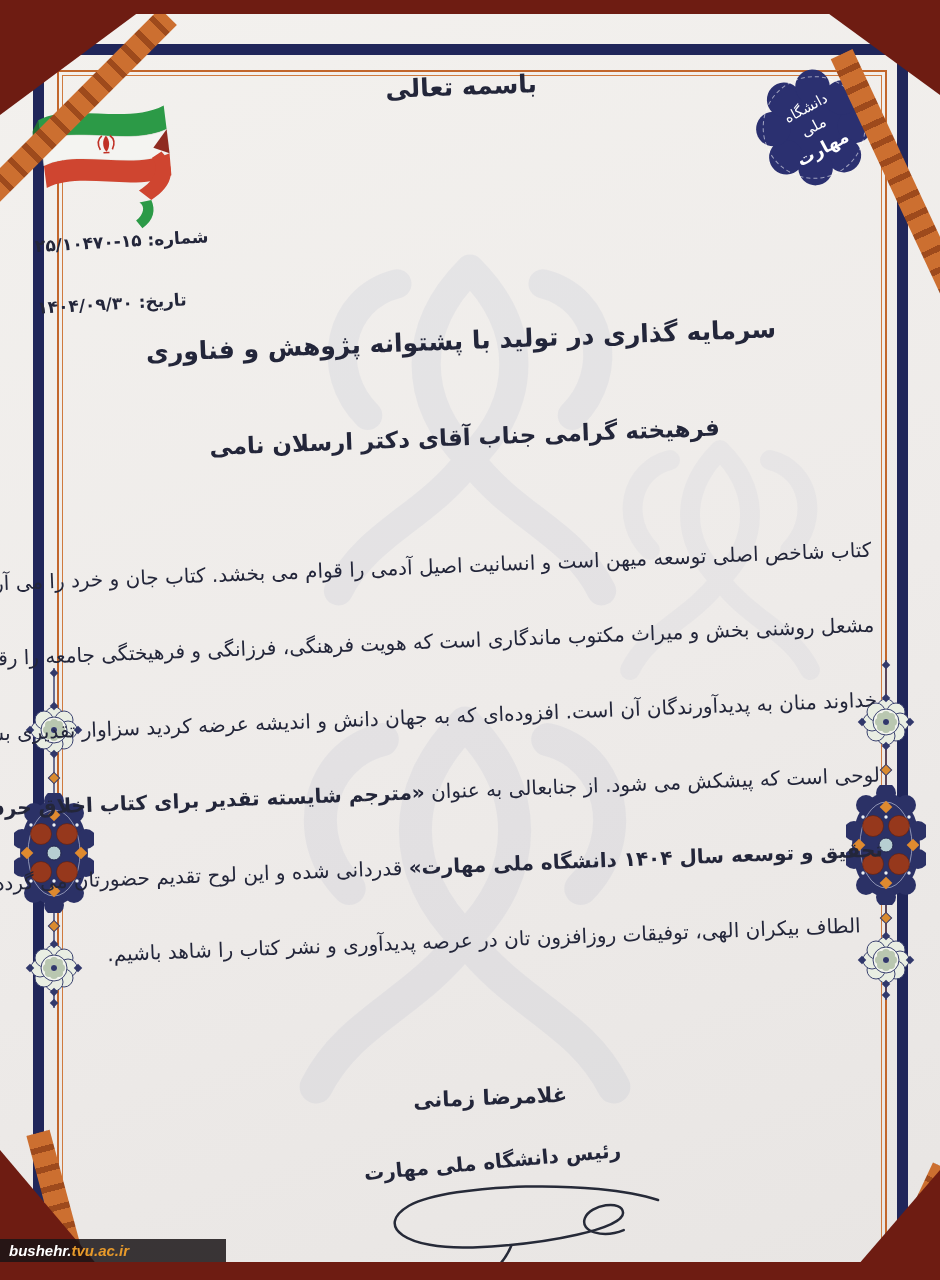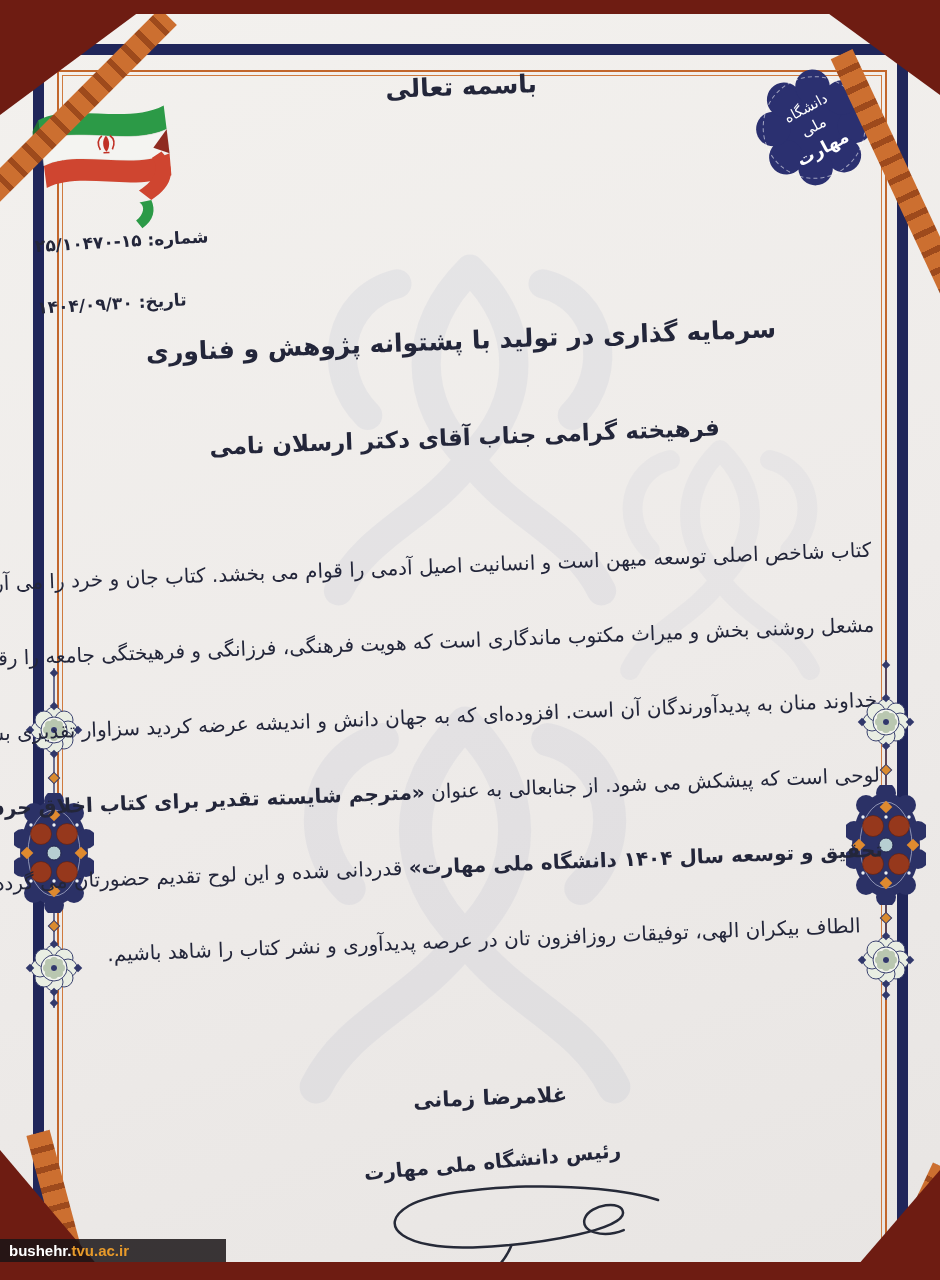--- a/index.html
+++ b/index.html
@@ -48,21 +48,21 @@
             font-size:21px;font-weight:bold;}
   .sig-title{position:absolute;left:320px;width:300px;top:1150px;text-align:center;direction:rtl;
             font-size:20px;font-weight:bold;transform:rotate(-3deg);}
   .sig-scribble{position:absolute;left:335px;top:1178px;width:320px;height:115px;}
   .orn{position:absolute;width:80px;height:340px;z-index:3;}
   .orn.left{left:14px;top:668px;}
   .orn.right{right:14px;top:660px;}
   
   .sitebar{position:absolute;left:0;bottom:18px;width:208px;height:23px;z-index:7;
            background:rgba(26,20,22,.85);display:flex;align-items:center;padding:0 9px;
-           font-family:"Liberation Sans",sans-serif;font-weight:bold;font-size:15px;}
+           font-family:"Liberation Sans",sans-serif;font-style:italic;font-weight:bold;font-size:15px;}
   .sitebar .p1{color:#ffffff;} .sitebar .p2{color:#e89a2a;}
   .hiddendefs{position:absolute;width:0;height:0;overflow:hidden;}
 </style>
 </head>
 <body>
 
 <svg class="hiddendefs" aria-hidden="true">
   <defs>
     <symbol id="rosette" viewBox="-30 -30 60 60">
       <g stroke="#3c4370" stroke-width="1">

